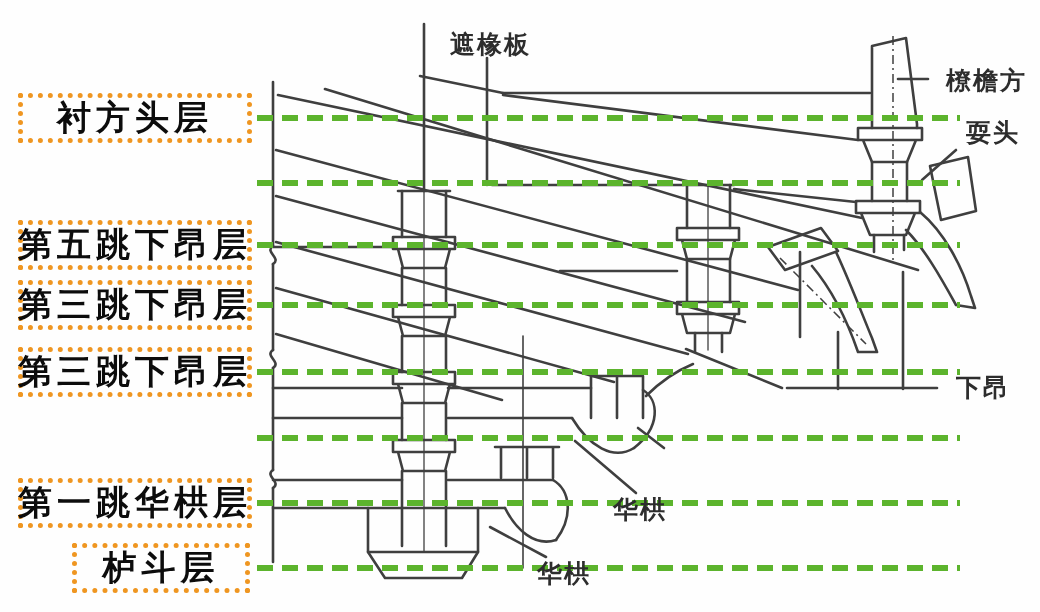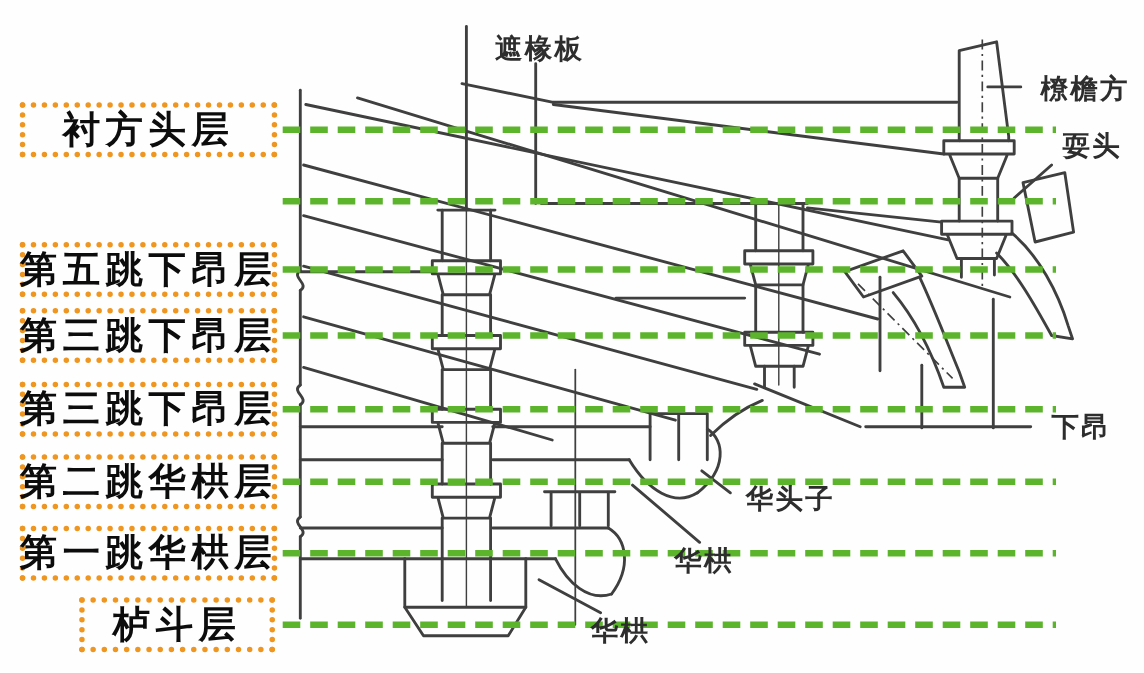--- a/index.html
+++ b/index.html
@@ -162,25 +162,23 @@
       <line x1="257" y1="438" x2="960" y2="438"></line>
       <line x1="257" y1="503" x2="960" y2="503"></line>
       <line x1="257" y1="568" x2="960" y2="568"></line>
     </g>
   </svg>
 
   <div class="layer-box b1">衬方头层</div>
   <div class="layer-box b3">第五跳下昂层</div>
   <div class="layer-box b4">第三跳下昂层</div>
   <div class="layer-box b5">第三跳下昂层</div>
-  <div class="layer-box b6">第二跳华栱层</div>
   <div class="layer-box b7">第一跳华栱层</div>
   <div class="layer-box b8">栌斗层</div>
 
   <div class="annot a-zhechuanban">遮椽板</div>
   <div class="annot a-liaoyanfang">橑檐方</div>
   <div class="annot a-shuatou">耍头</div>
   <div class="annot a-xiaang">下昂</div>
-  <div class="annot a-huatouzi">华头子</div>
   <div class="annot a-huagong-upper">华栱</div>
   <div class="annot a-huagong-lower">华栱</div>
 
 </div>
 
 </body></html>

